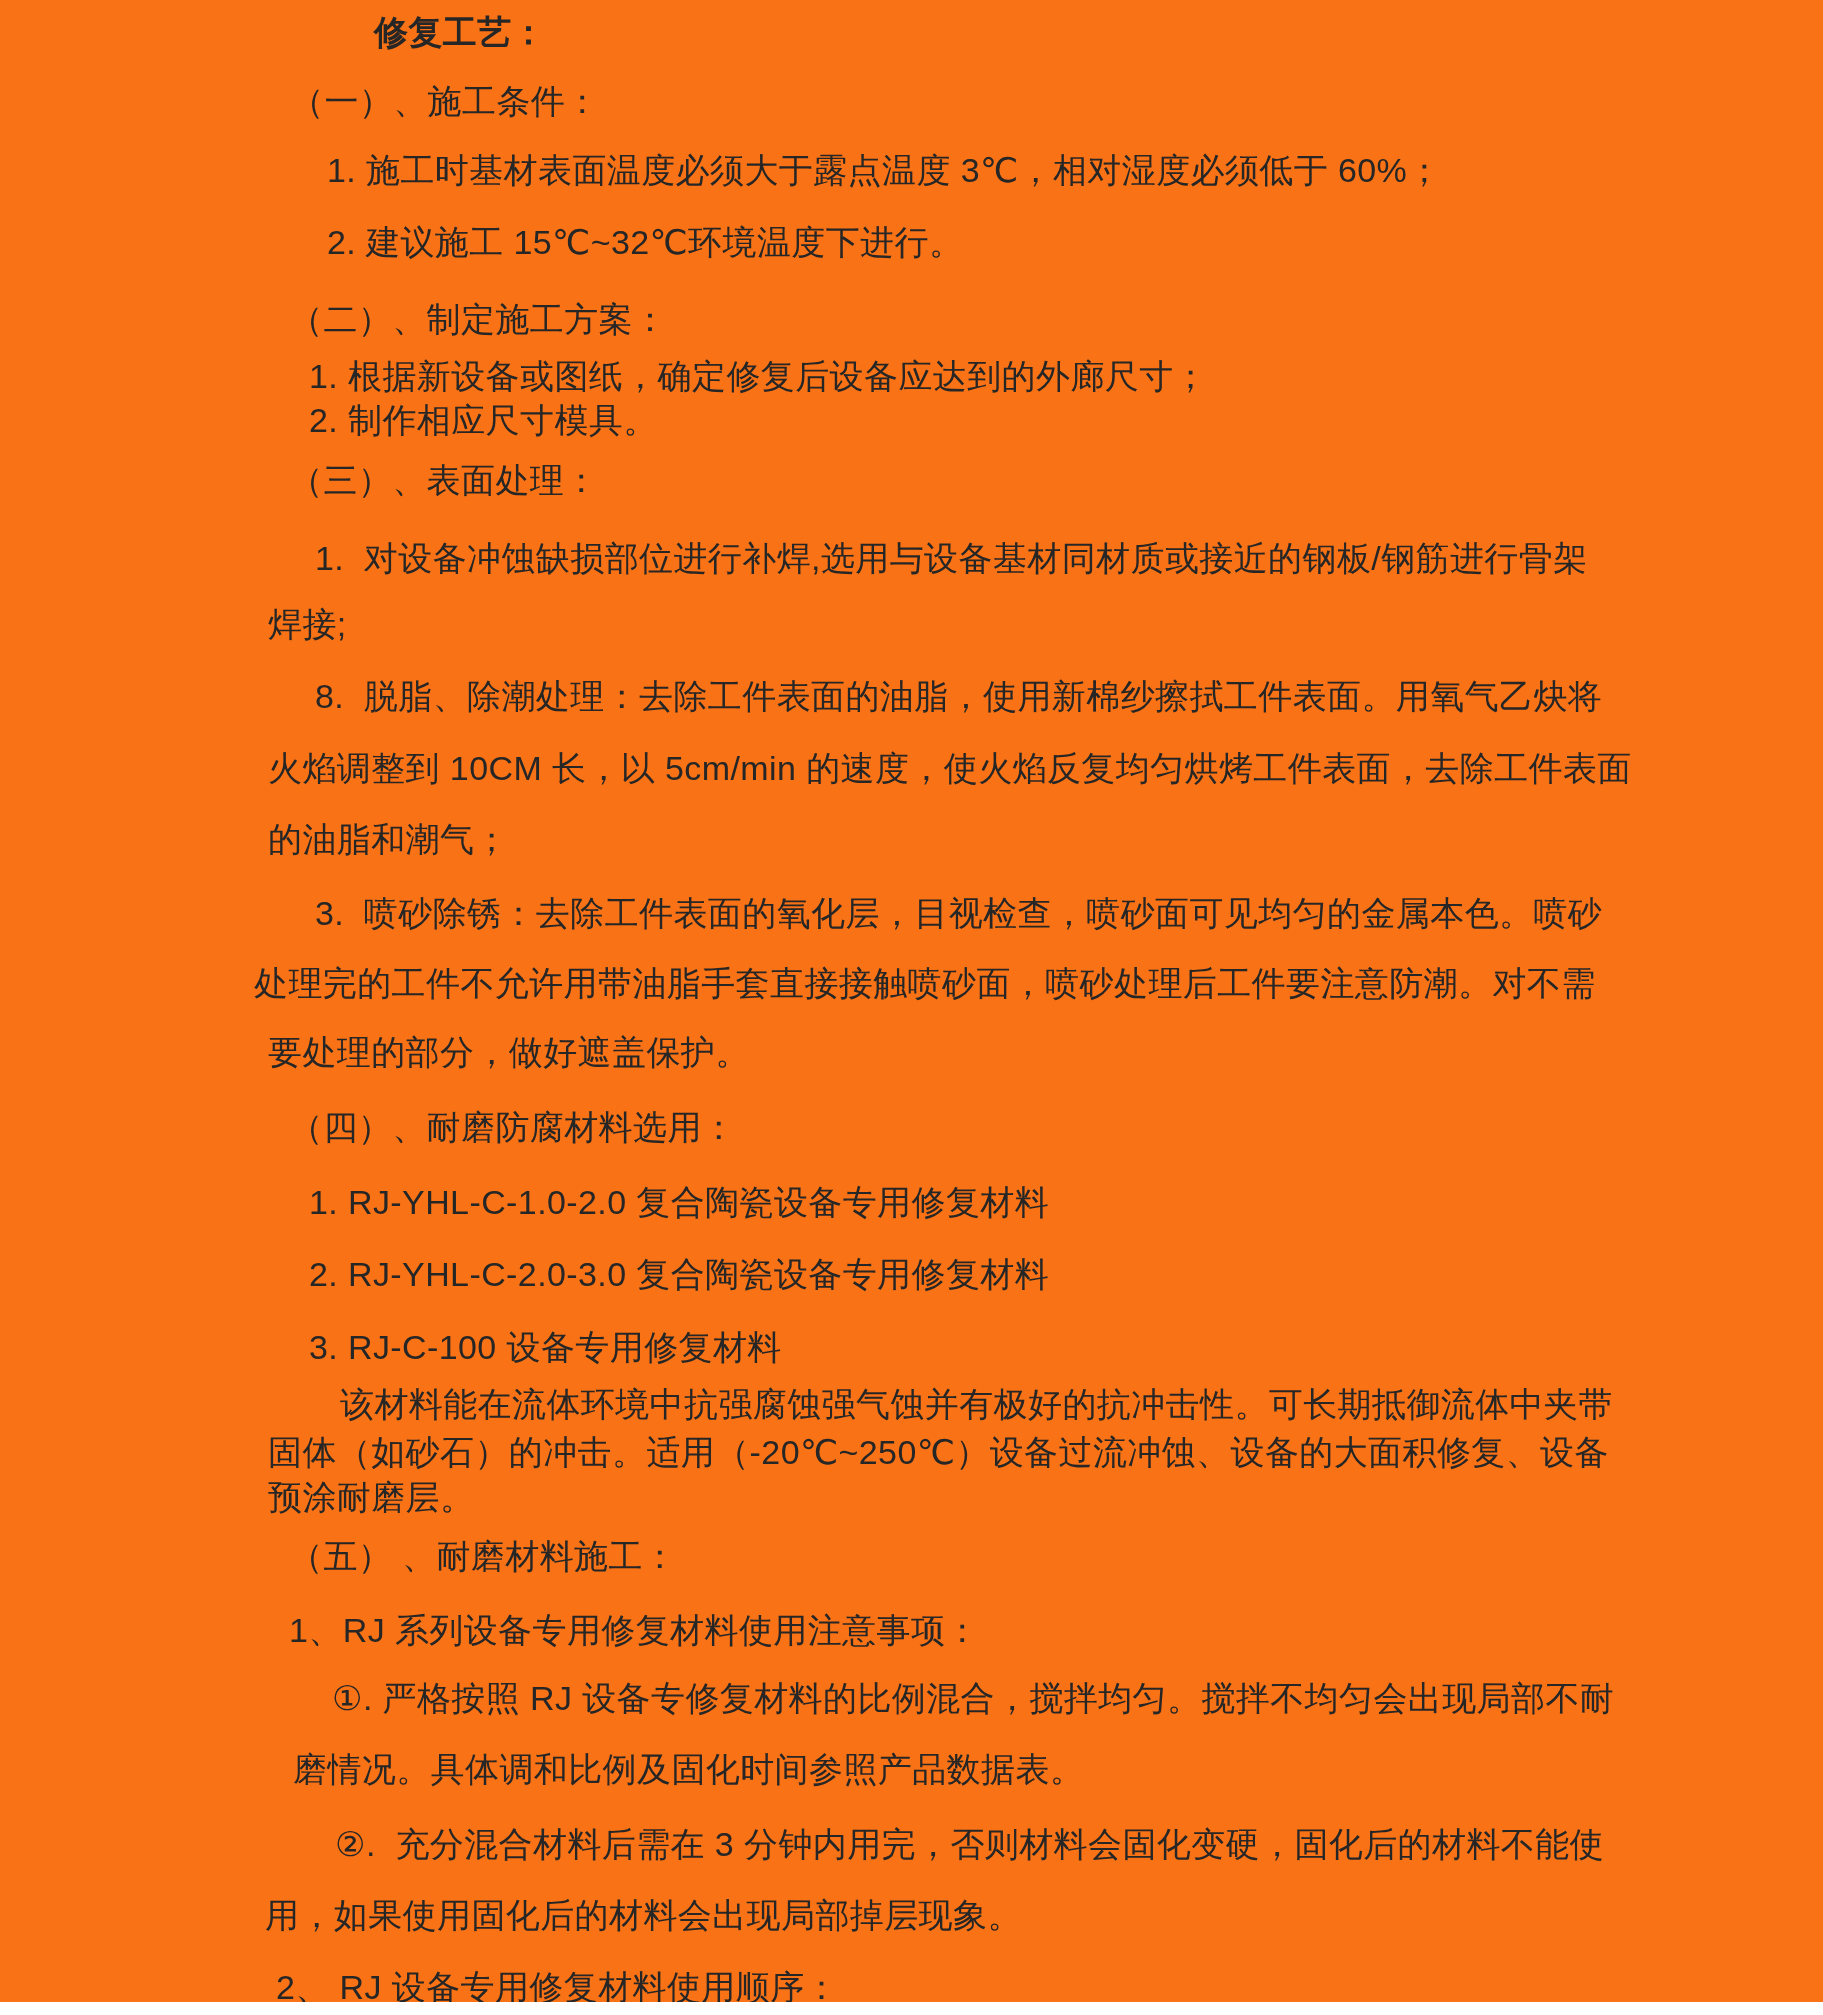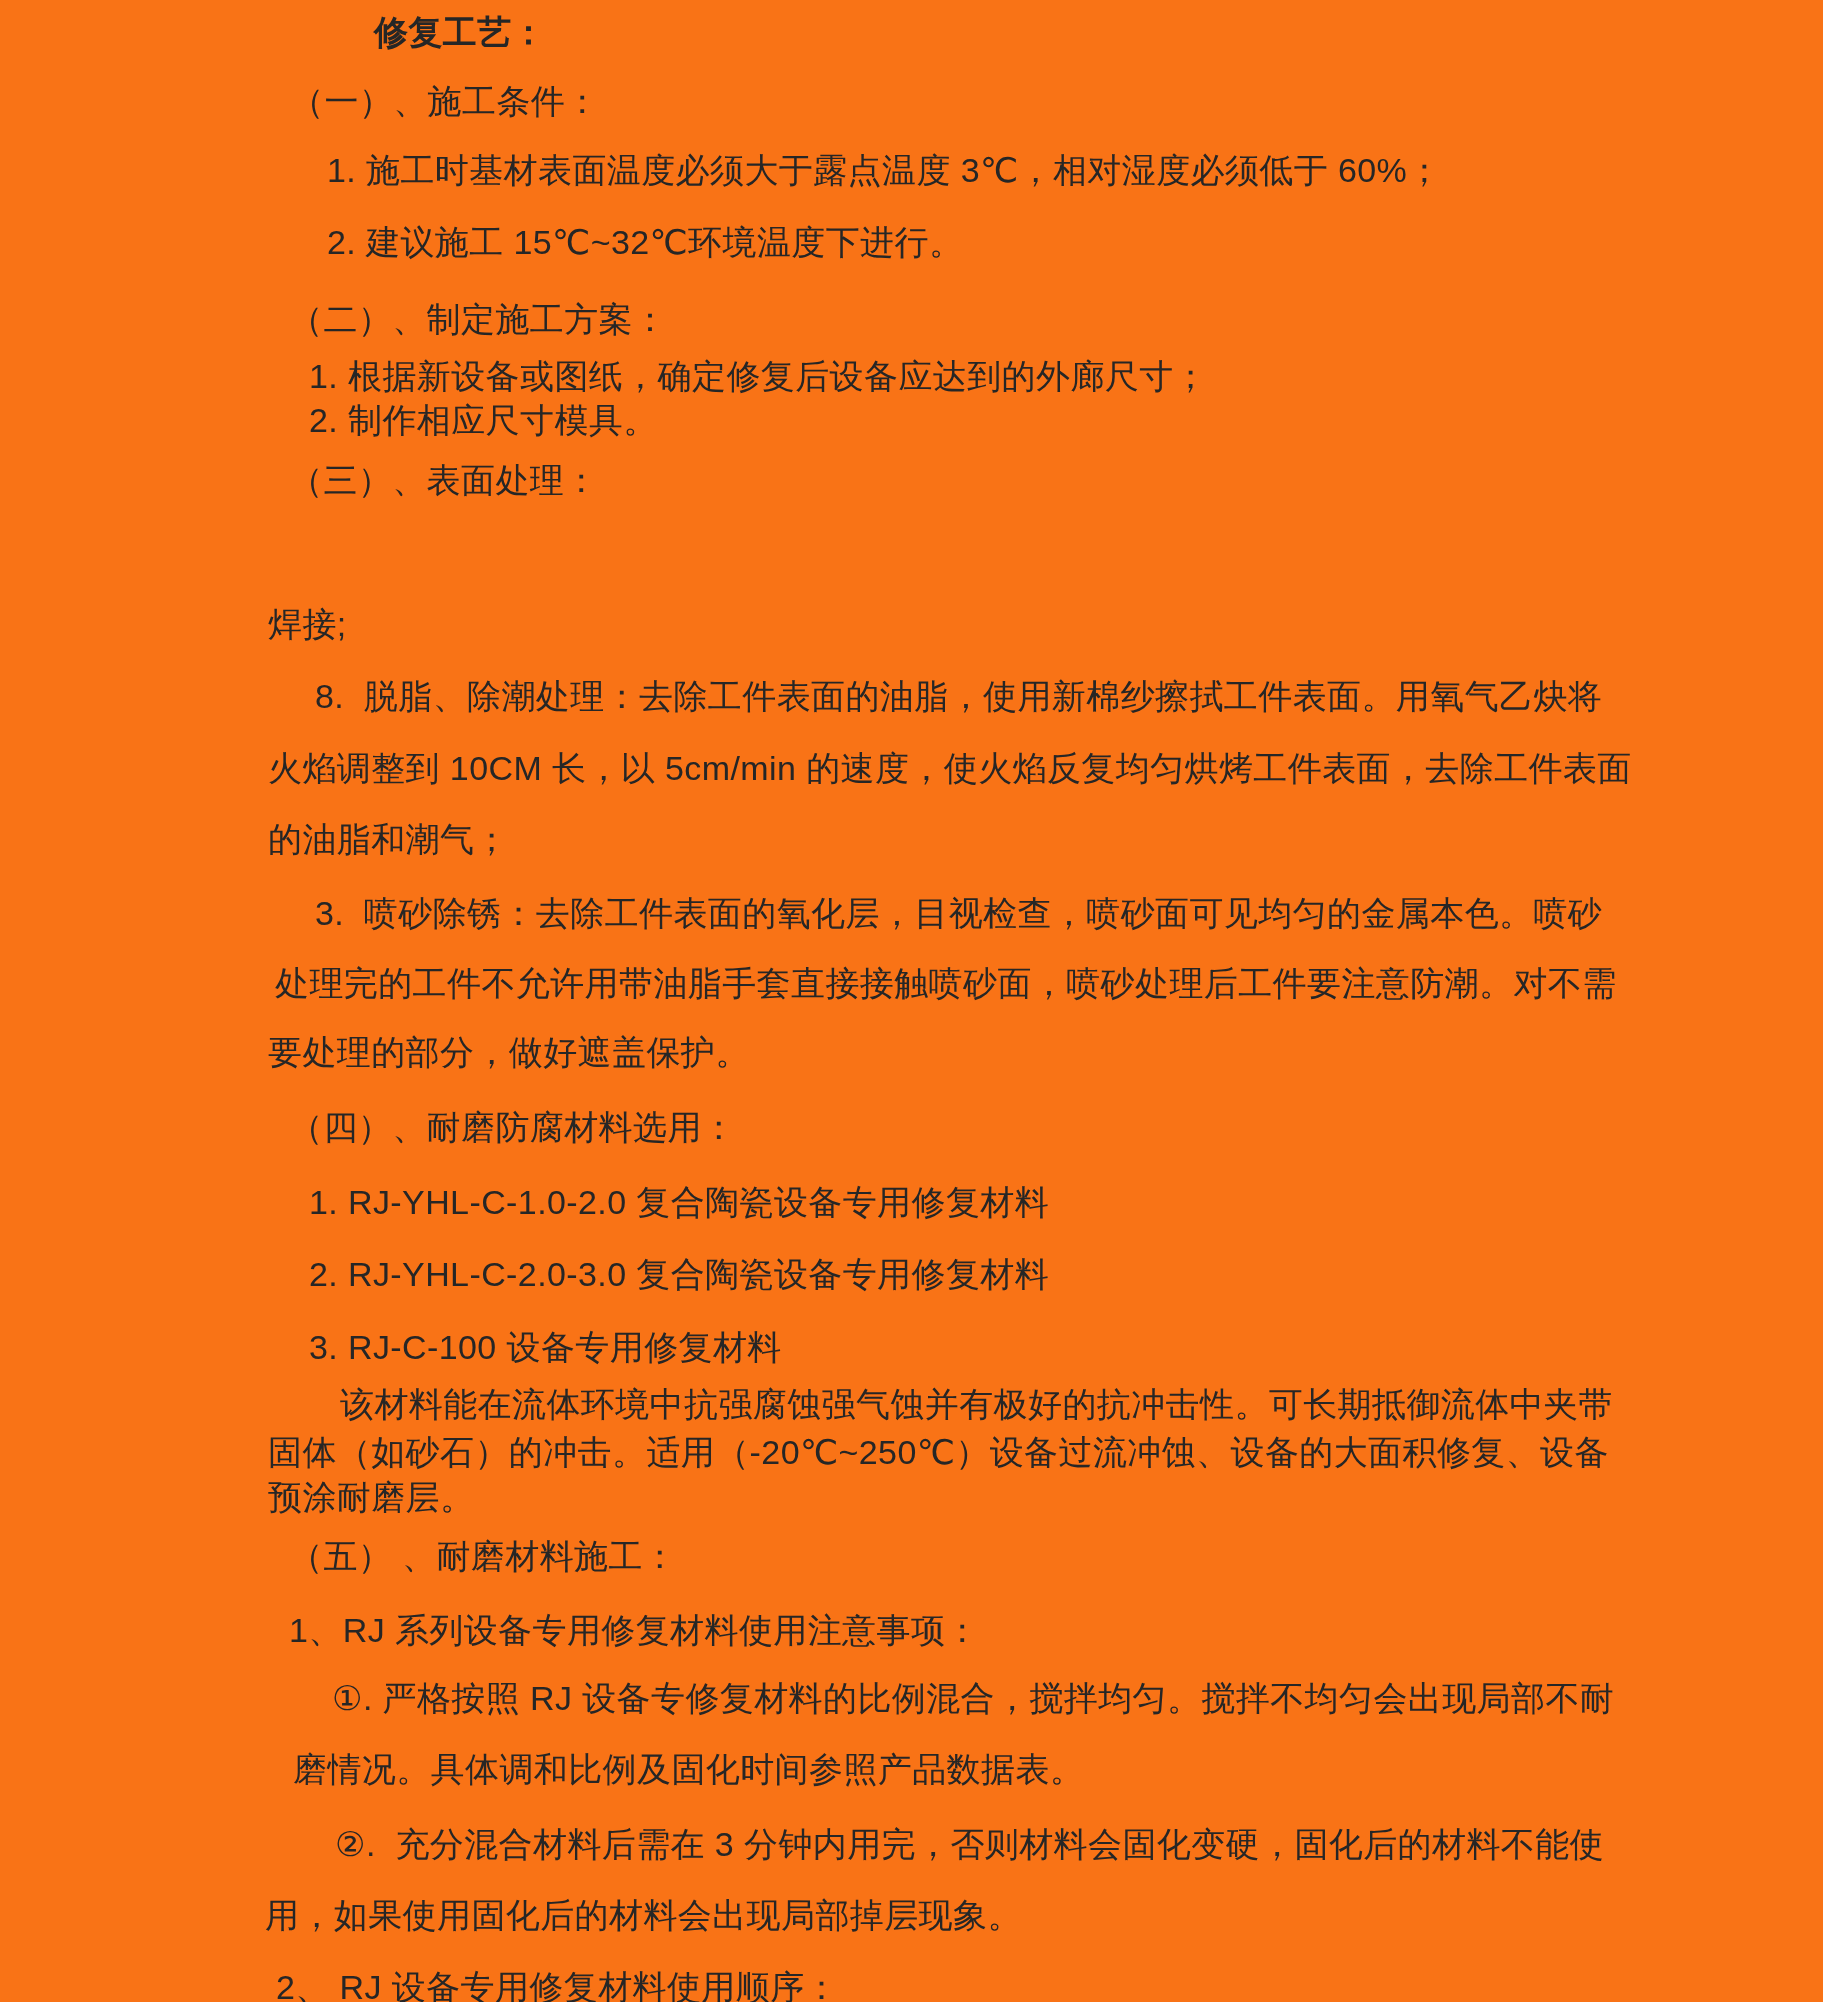--- a/index.html
+++ b/index.html
@@ -39,26 +39,27 @@
 
   <p class="ln heading" style="left:290px; top:82px">（一）、施工条件：</p>
   <p class="ln" style="left:327px; top:151px">1. 施工时基材表面温度必须大于露点温度 3℃，相对湿度必须低于 60%；</p>
   <p class="ln" style="left:327px; top:223px">2. 建议施工 15℃~32℃环境温度下进行。</p>
 
   <p class="ln heading" style="left:289px; top:300px">（二）、制定施工方案：</p>
   <p class="ln" style="left:309px; top:357px">1. 根据新设备或图纸，确定修复后设备应达到的外廊尺寸；</p>
   <p class="ln" style="left:309px; top:401px">2. 制作相应尺寸模具。</p>
 
   <p class="ln heading" style="left:289px; top:461px">（三）、表面处理：</p>
+  <p class="ln" style="left:315px; top:539px">1.  对设备冲蚀缺损部位进行补焊,选用与设备基材同材质或接近的钢板/钢筋进行骨架</p>
   <p class="ln" style="left:268px; top:605px">焊接;</p>
   <p class="ln" style="left:315px; top:677px">8.  脱脂、除潮处理：去除工件表面的油脂，使用新棉纱擦拭工件表面。用氧气乙炔将</p>
   <p class="ln" style="left:268px; top:749px">火焰调整到 10CM 长，以 5cm/min 的速度，使火焰反复均匀烘烤工件表面，去除工件表面</p>
   <p class="ln" style="left:268px; top:820px">的油脂和潮气；</p>
   <p class="ln" style="left:315px; top:894px">3.  喷砂除锈：去除工件表面的氧化层，目视检查，喷砂面可见均匀的金属本色。喷砂</p>
-  <p class="ln" style="left:275px; top:964px">处理完的工件不允许用带油脂手套直接接触喷砂面，喷砂处理后工件要注意防潮。对不需</p>
+  <p class="ln" style="left:254px; top:964px">处理完的工件不允许用带油脂手套直接接触喷砂面，喷砂处理后工件要注意防潮。对不需</p>
   <p class="ln" style="left:268px; top:1033px">要处理的部分，做好遮盖保护。</p>
 
   <p class="ln heading" style="left:289px; top:1108px">（四）、耐磨防腐材料选用：</p>
   <p class="ln" style="left:309px; top:1183px">1. RJ-YHL-C-1.0-2.0 复合陶瓷设备专用修复材料</p>
   <p class="ln" style="left:309px; top:1255px">2. RJ-YHL-C-2.0-3.0 复合陶瓷设备专用修复材料</p>
   <p class="ln" style="left:309px; top:1328px">3. RJ-C-100 设备专用修复材料</p>
   <p class="ln" style="left:340px; top:1385px">该材料能在流体环境中抗强腐蚀强气蚀并有极好的抗冲击性。可长期抵御流体中夹带</p>
   <p class="ln" style="left:268px; top:1433px">固体（如砂石）的冲击。适用（-20℃~250℃）设备过流冲蚀、设备的大面积修复、设备</p>
   <p class="ln" style="left:268px; top:1478px">预涂耐磨层。</p>
 

